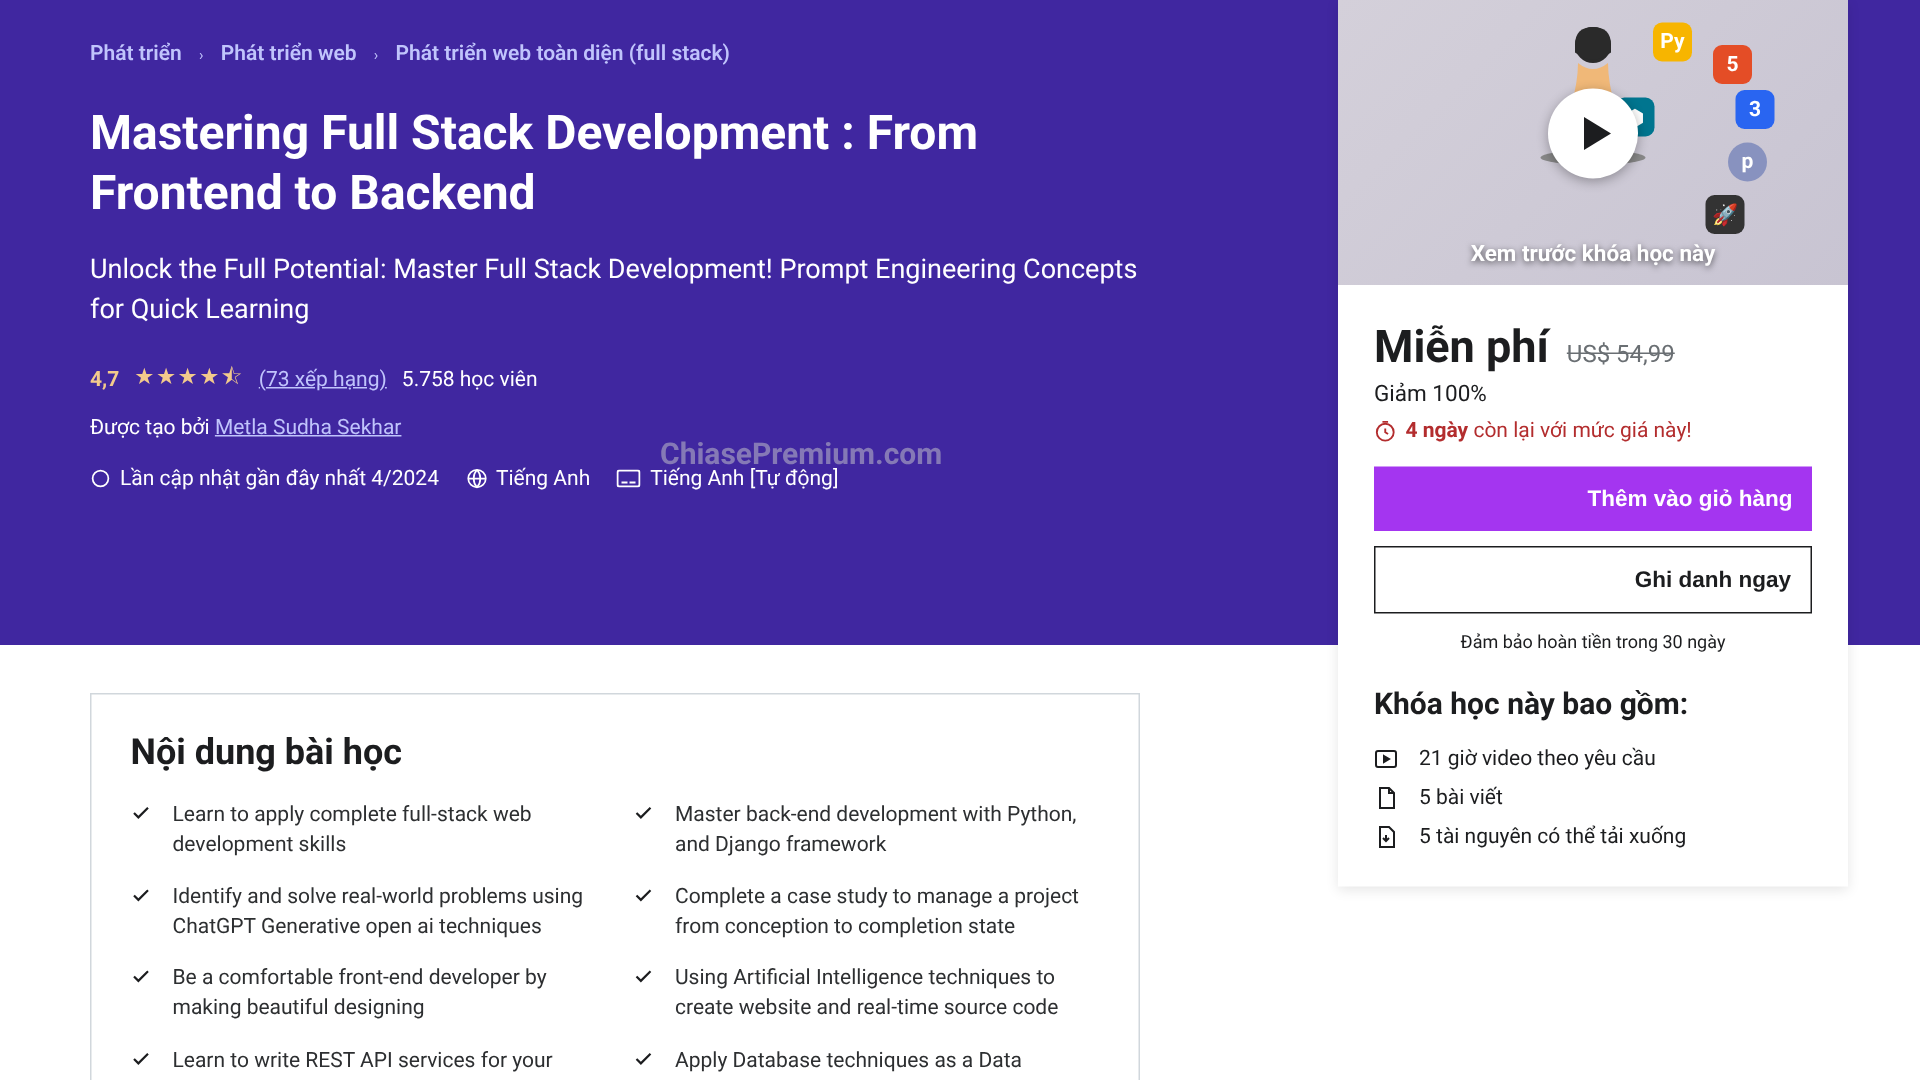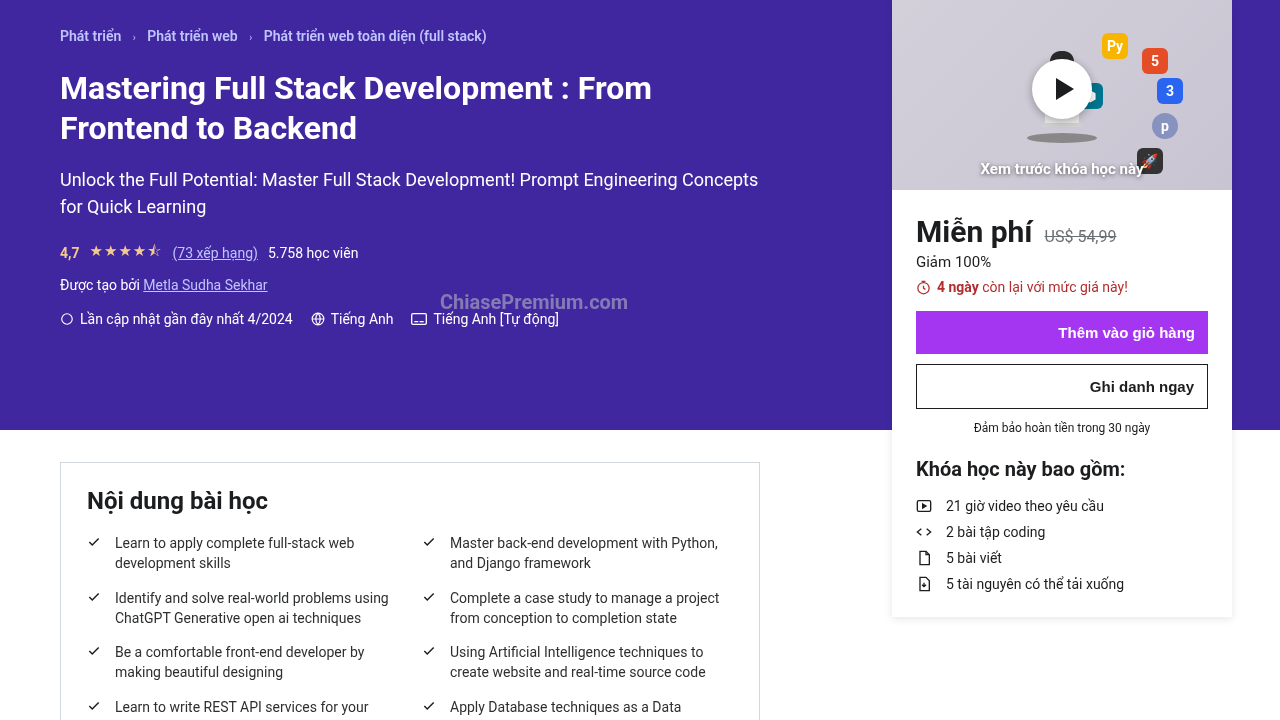--- a/index.html
+++ b/index.html
@@ -14,21 +14,21 @@
 .rating-num{color:#f3ca8c;font-weight:700}
 .stars{color:#f3ca8c;letter-spacing:1px;font-size:15px}
 .rating-link{color:#c0c4fc;text-decoration:underline}
 .author-row{font-size:14px;margin-bottom:18px}
 .author-link{color:#c0c4fc;text-decoration:underline}
 .meta-row{display:flex;align-items:center;gap:18px;font-size:14px}
 .meta-item{display:flex;align-items:center;gap:6px}
 .watermark{position:absolute;left:440px;top:290px;font-size:20px;font-weight:700;color:rgba(190,190,200,0.55)}
 .sidebar{position:absolute;right:48px;top:0;width:340px;background:#fff;box-shadow:0 2px 8px rgba(0,0,0,0.1);color:#1c1d1f}
 .preview{position:relative;height:190px;background:linear-gradient(135deg,#d4d0da 0%,#c8c4d2 100%);display:flex;flex-direction:column;justify-content:flex-end;align-items:center;padding-bottom:12px}
-.preview-illus{position:absolute;left:0;right:0;top:18px;height:140px;display:flex;justify-content:center;align-items:center}
+.preview-illus{position:absolute;left:0;right:0;top:0;height:140px;display:flex;justify-content:center;}
 .play-btn{position:absolute;top:50%;left:50%;transform:translate(-50%,-60%);width:60px;height:60px;border-radius:50%;background:#fff;display:flex;align-items:center;justify-content:center;box-shadow:0 2px 8px rgba(0,0,0,0.3)}
 .play-tri{width:0;height:0;border-left:18px solid #1c1d1f;border-top:11px solid transparent;border-bottom:11px solid transparent;margin-left:5px}
 .preview-text{color:#fff;font-weight:700;font-size:15px;text-shadow:0 1px 4px rgba(0,0,0,0.6);z-index:2}
 .price-box{padding:24px 24px 20px 24px}
 .price-row{display:flex;align-items:baseline;gap:12px;margin-bottom:4px}
 .price-main{font-size:30px;font-weight:700}
 .price-old{font-size:16px;color:#6a6f73;text-decoration:line-through}
 .discount{font-size:15px;margin-bottom:8px}
 .timer{display:flex;align-items:flex-end;gap:6px;color:#b32d2e;font-size:14px;margin-bottom:16px}
 .timer strong{font-weight:700}
@@ -144,28 +144,20 @@
           <span class="inc-icon">
               <svg width="16" height="14" viewBox="0 0 24 20" fill="none" stroke="#1c1d1f" stroke-width="2">
                 <rect x="2" y="2" width="20" height="16" rx="2"></rect>
                 <path d="M10 7l5 3-5 3z" fill="#1c1d1f"></path>
               </svg>
             </span>
           <span>21 giờ video theo yêu cầu</span>
         </li>
         <li>
           <span class="inc-icon">
-              <svg width="16" height="14" viewBox="0 0 24 20" fill="none" stroke="#1c1d1f" stroke-width="2">
-                <path d="M8 5l-6 5 6 5M16 5l6 5-6 5"></path>
-              </svg>
-            </span>
-          <span>2 bài tập coding</span>
-        </li>
-        <li>
-          <span class="inc-icon">
               <svg width="14" height="16" viewBox="0 0 20 24" fill="none" stroke="#1c1d1f" stroke-width="2">
                 <path d="M4 2h9l5 5v15H4z"></path>
                 <path d="M13 2v5h5"></path>
               </svg>
             </span>
           <span>5 bài viết</span>
         </li>
         <li>
           <span class="inc-icon">
               <svg width="14" height="16" viewBox="0 0 20 24" fill="none" stroke="#1c1d1f" stroke-width="2">

